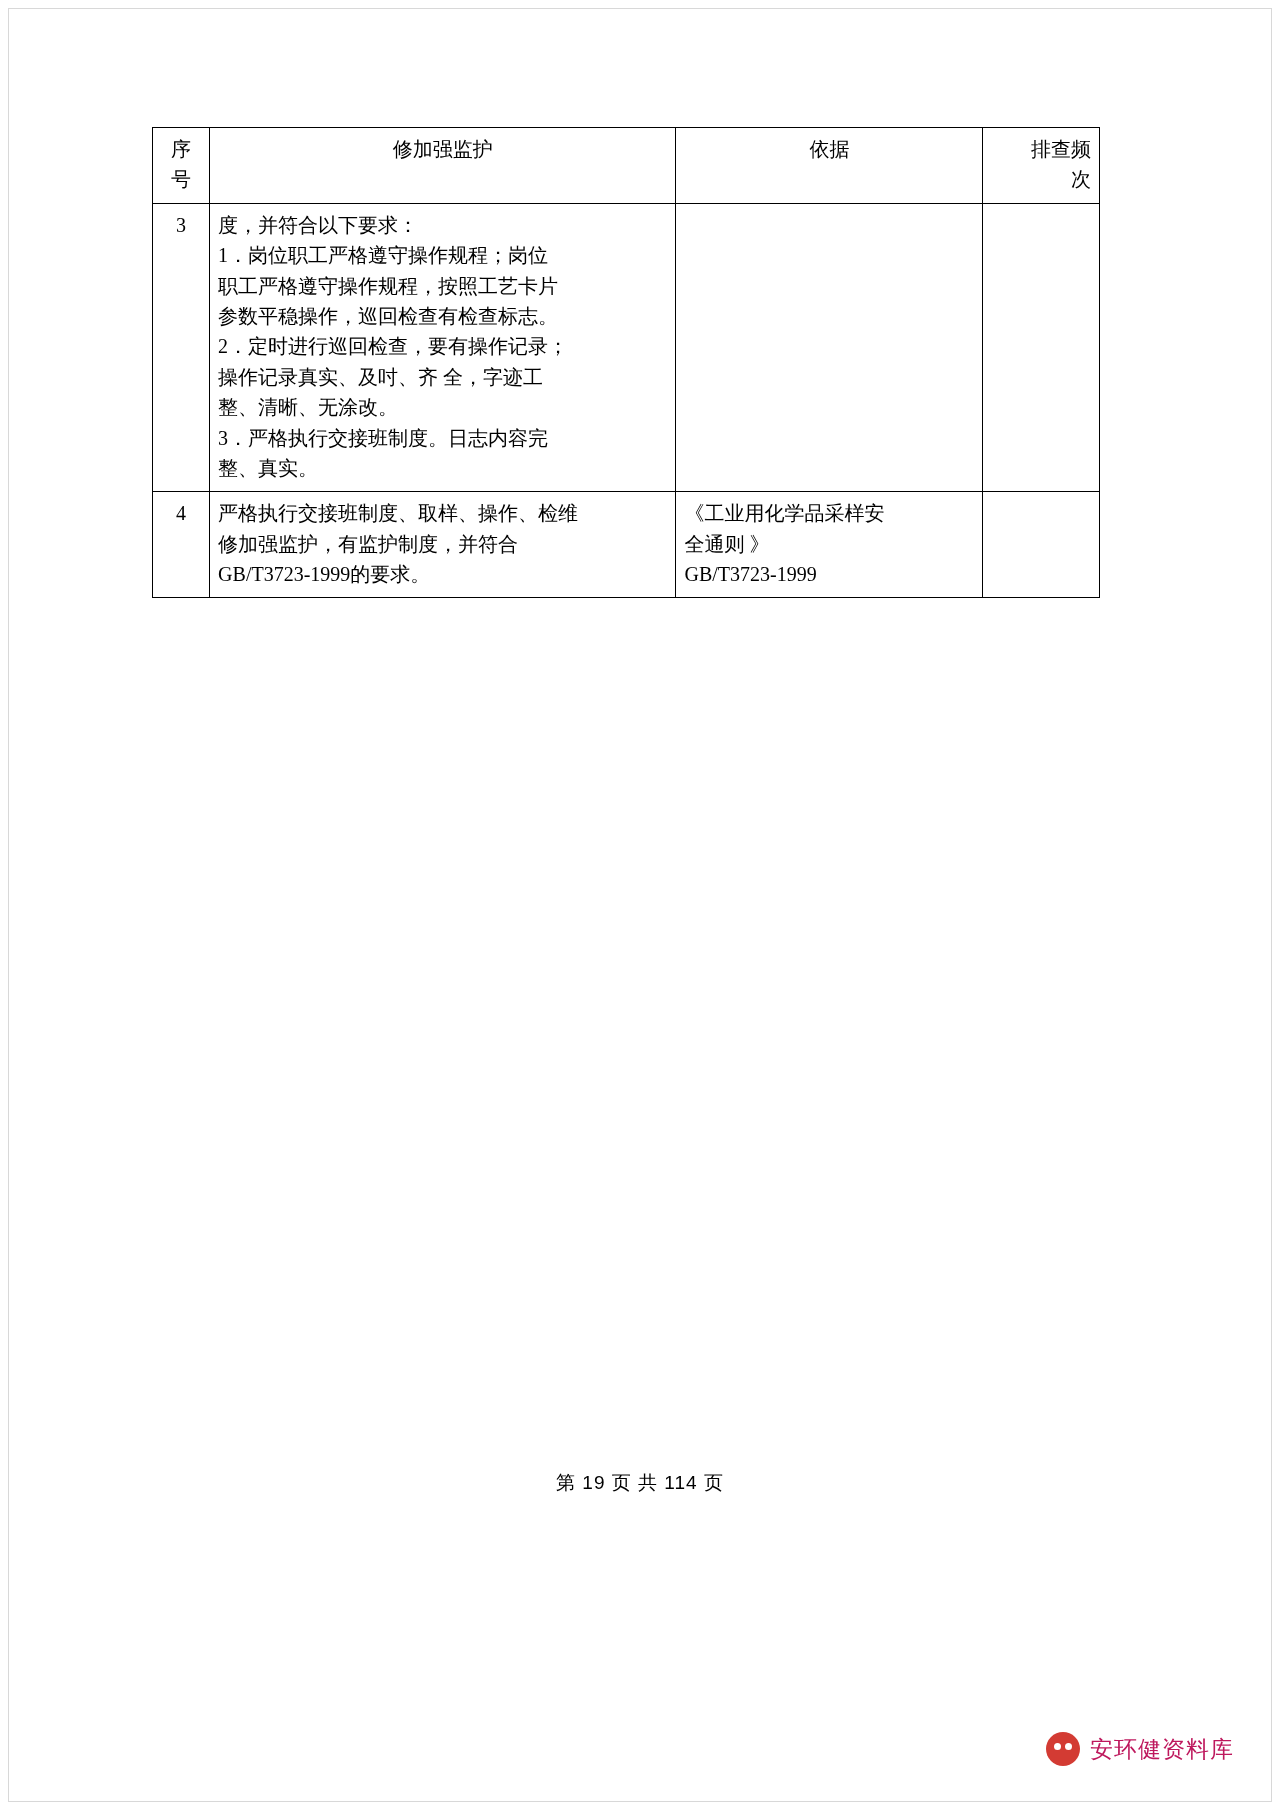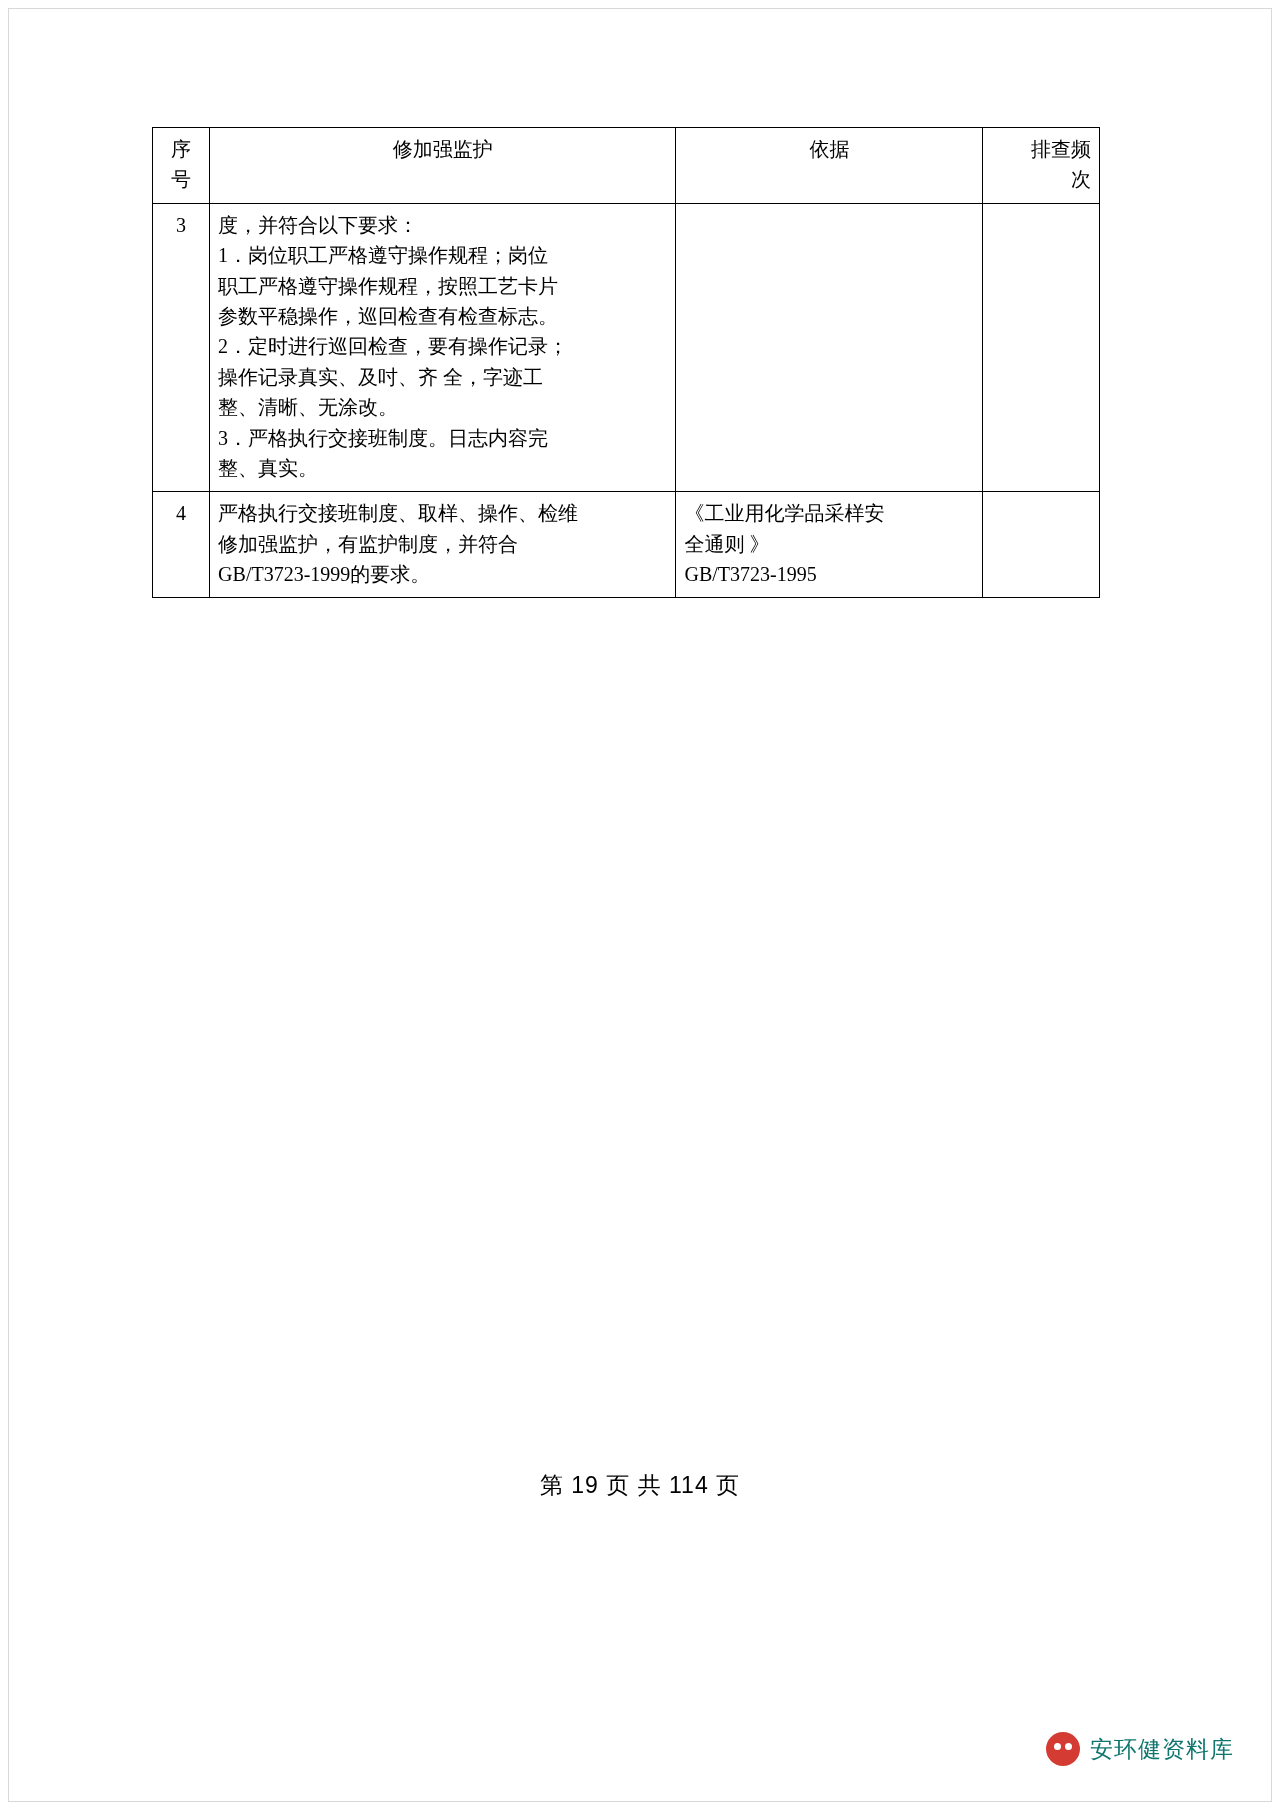--- a/index.html
+++ b/index.html
@@ -73,21 +73,21 @@
     vertical-align: middle;
     font-size: 20px;
   }
   .footer {
     position: absolute;
     left: 0;
     top: 1470px;
     width: 1280px;
     text-align: center;
     font-family: "Liberation Sans", sans-serif;
-    font-size: 23px;
+    font-size: 19px;
     color: #000000;
     letter-spacing: 1px;
   }
   .watermark {
     position: absolute;
     right: 46px;
     bottom: 44px;
     display: flex;
     align-items: center;
     gap: 10px;
@@ -108,21 +108,21 @@
     height: 7px;
     background: #ffffff;
     border-radius: 50%;
     top: 11px;
   }
   .wm-logo::before { left: 8px; }
   .wm-logo::after  { left: 19px; }
   .wm-text {
     font-family: "Liberation Sans", sans-serif;
     font-size: 23px;
-    color: #0f766e;
+    color: #be185d;
     letter-spacing: 1px;
   }
 </style>
 </head>
 <body>
 
 <div class="page">
   <div class="page-edge edge-left"></div>
   <div class="page-edge edge-right"></div>
   <div class="page-edge edge-top"></div>
@@ -160,21 +160,21 @@
         <td class="cell-basis"></td>
         <td class="cell-freq"></td>
       </tr>
       <tr>
         <td class="cell-no">4</td>
         <td class="cell-content" style="white-space: pre-wrap;">严格执行交接班制度、取样、操作、检维
 修加强监护，有监护制度，并符合
 GB/T3723-1999的要求。</td>
         <td class="cell-basis" style="white-space: pre-wrap;">《工业用化学品采样安
 全通则 》
-GB/T3723-1995</td>
+GB/T3723-1999</td>
         <td class="cell-freq"></td>
       </tr>
     </tbody>
   </table>
 
   <div class="footer">第 19 页 共 114 页</div>
 
   <div class="watermark">
     <div class="wm-logo"></div>
     <div class="wm-text">安环健资料库</div>

